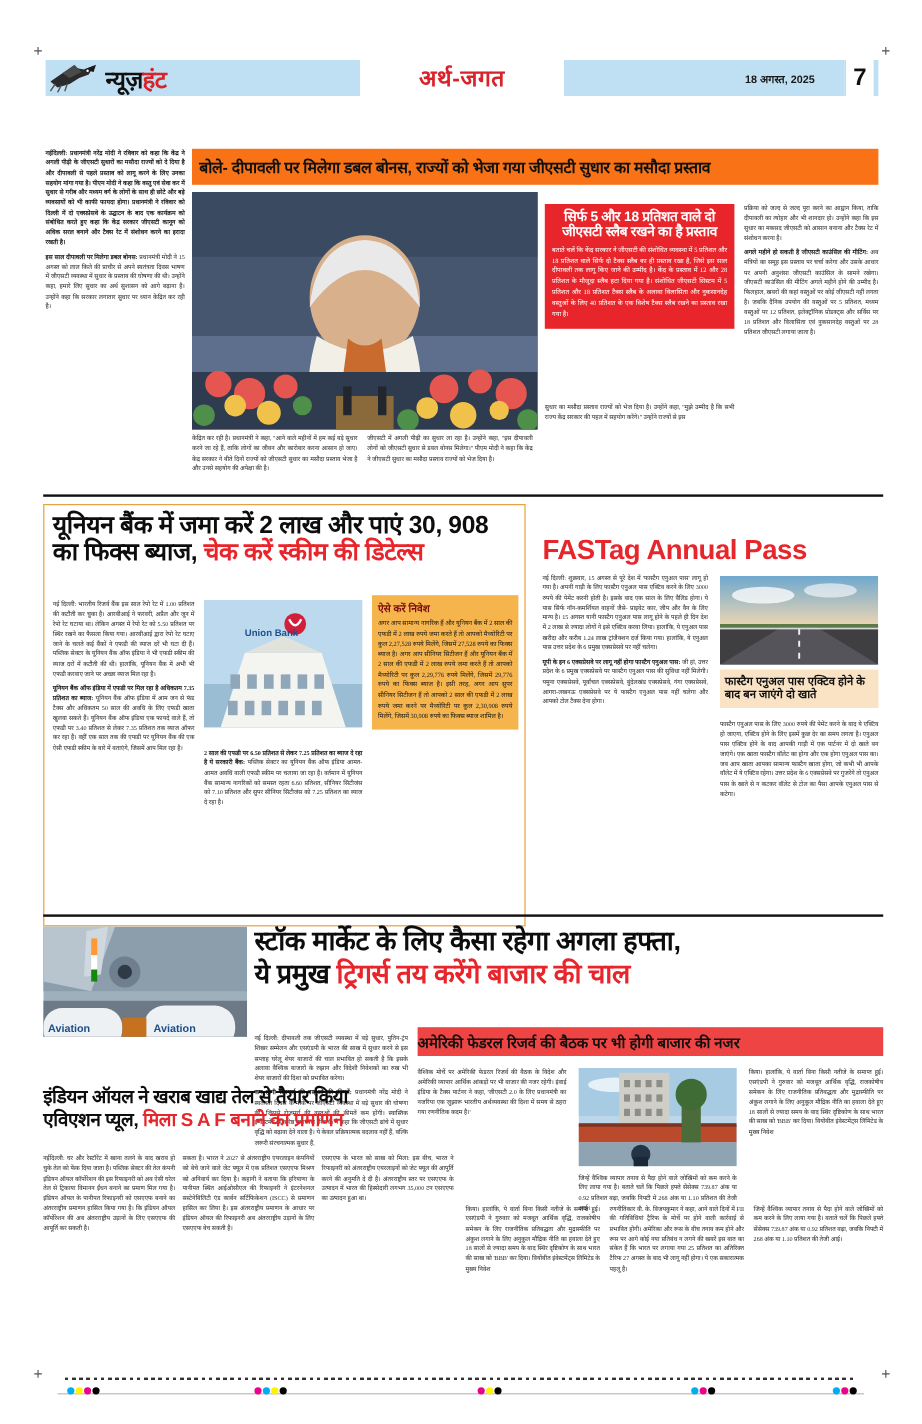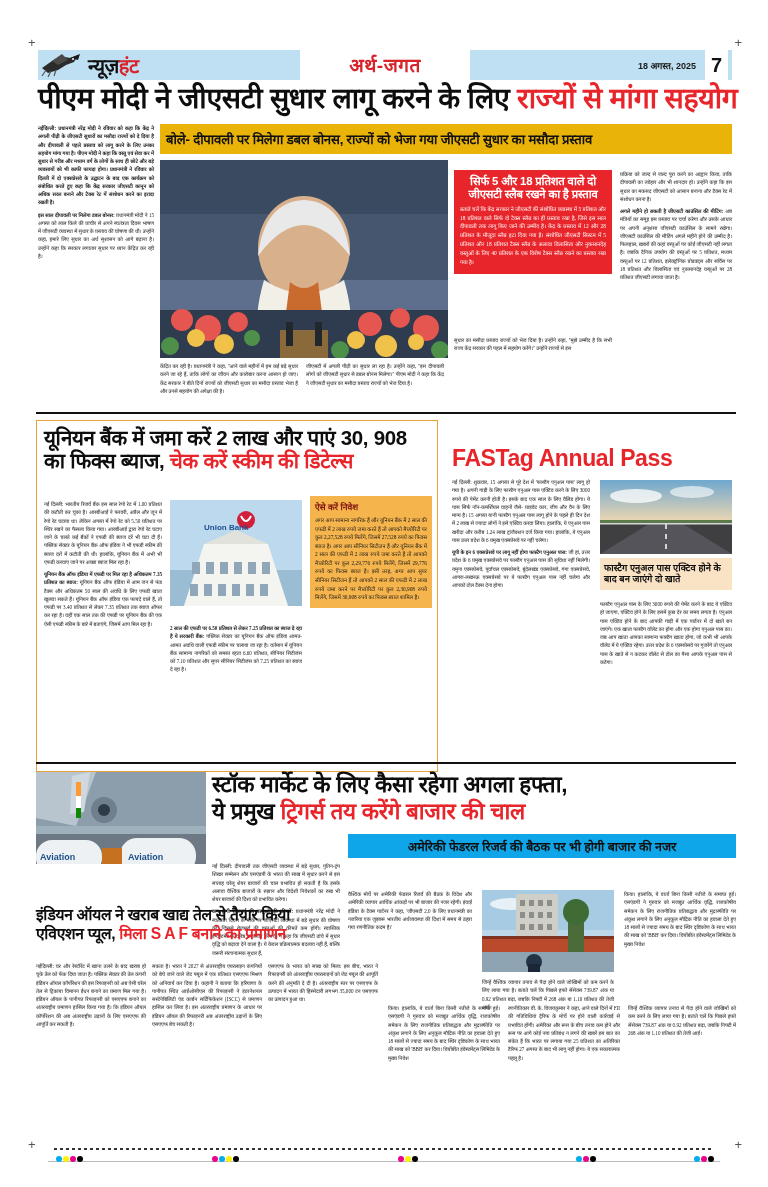--- a/index.html
+++ b/index.html
@@ -37,21 +37,21 @@
   .section-tag {
     position: absolute; left: 50%; transform: translateX(-50%);
     top: 0; height: 30px; min-width: 170px;
     background: #ffffff; display: flex; align-items: center; justify-content: center;
   }
   .section-tag span {
     font-family: "Liberation Sans", sans-serif; font-weight: bold; font-size: 19px;
     color: #d8232a; letter-spacing: .5px;
   }
   .date-wrap { margin-left: auto; display: flex; align-items: center; height: 30px; padding-right: 4px; }
-  .date-txt { font-family: "Liberation Sans", sans-serif; font-weight: bold; font-size: 9px; color: #1a1a1a; padding-right: 8px; }
+  .date-txt { font-family: "Liberation Sans", sans-serif; font-weight: bold; font-size: 9px; color: #1a1a1a; padding-right: 25px; }
   .pagenum {
     background: #ffffff; width: 24px; height: 30px; display: flex; align-items: center; justify-content: center;
     font-family: "Liberation Sans", sans-serif; font-weight: bold; font-size: 20px; color: #111;
     border-left: 1px solid #bfe0f2;
   }
 
   
   .hl {
     font-family: "Liberation Sans", sans-serif;
     font-weight: bold;
@@ -72,21 +72,21 @@
     position: absolute; left: 38px; top: 84px; width: 694px;
     font-size: 28.5px; text-align: left; white-space: nowrap;
   }
   .s1-left { position: absolute; left: 38px; top: 124px; width: 116px; }
   .s1-photo {
     position: absolute; left: 160px; top: 160px; width: 288px; height: 198px;
     overflow: hidden; background: #2b3a52;
   }
   .s1-sub {
     position: absolute; left: 160px; top: 124px; width: 572px; height: 30px;
-    background: #eab308; display: flex; align-items: center; padding: 0 6px;
+    background: #f97316; display: flex; align-items: center; padding: 0 6px;
   }
   .s1-sub span { font-family: "Liberation Sans", sans-serif; font-weight: bold; font-size: 13.2px; color: #111; white-space: nowrap; letter-spacing: -.2px;}
   .s1-c2 { position: absolute; left: 160px; top: 362px; width: 138px; }
   .s1-c3 { position: absolute; left: 306px; top: 362px; width: 138px; }
   .redbox {
     position: absolute; left: 454px; top: 170px; width: 158px; background: #e8252b;
     padding: 5px 6px 7px 6px;
   }
   .redbox h3 {
     margin: 0 0 4px 0; font-family: "Liberation Sans", sans-serif; font-weight: bold;
@@ -128,22 +128,22 @@
     padding: 4px 4px 5px 4px;
   }
   .s3-cap span { font-family: "Liberation Sans", sans-serif; font-weight: bold; font-size: 9.4px; color: #111; line-height: 1.22; display:block;}
   .s3-c2 { position: absolute; left: 600px; top: 600px; width: 132px; }
 
   
   .s4-head { position: absolute; left: 212px; top: 772px; width: 524px; font-size: 22.5px; line-height: 1.18; }
   .s4-photo { position: absolute; left: 36px; top: 772px; width: 170px; height: 92px; overflow: hidden; }
   .s4-c1 { position: absolute; left: 212px; top: 862px; width: 128px; }
   .s4-tagline {
-    position: absolute; left: 348px; top: 834px; width: 388px; height: 24px;
-    background: #0ea5e9; display: flex; align-items: center; justify-content: center;
+    position: absolute; left: 348px; top: 856px; width: 388px; height: 24px;
+    background: #ef4444; display: flex; align-items: center; justify-content: flex-start;
   }
   .s4-tagline span { font-family: "Liberation Sans", sans-serif; font-weight: bold; font-size: 12.4px; color: #111; white-space: nowrap; }
   .s4-c2 { position: absolute; left: 348px; top: 890px; width: 124px; }
   .s4-photo2 { position: absolute; left: 482px; top: 890px; width: 132px; height: 82px; overflow: hidden; }
   .s4-c3 { position: absolute; left: 482px; top: 978px; width: 132px; }
   .s4-c4 { position: absolute; left: 624px; top: 890px; width: 112px; }
   .creambox {
     position: absolute; left: 348px; top: 884px; width: 388px; height: 212px;
     background: #fae3c4; z-index: -1;
   }
@@ -199,21 +199,20 @@
     </div>
     <div class="section-tag">
       <span>अर्थ-जगत</span>
     </div>
     <div class="date-wrap">
       <div class="date-txt">18 अगस्त, 2025</div>
       <div class="pagenum">7</div>
     </div>
   </div>
 
-  <div class="hl s1-head"><span>पीएम मोदी ने जीएसटी सुधार लागू करने के लिए </span><span class="red">राज्यों से मांगा सहयोग</span></div>
 
   <div class="s1-sub">
     <span>बोले- दीपावली पर मिलेगा डबल बोनस, राज्यों को भेजा गया जीएसटी सुधार का मसौदा प्रस्ताव</span>
   </div>
 
   <div class="body-col s1-left">
     <p style="margin:0 0 4px 0"><span class="lead">नईदिल्ली: प्रधानमंत्री नरेंद्र मोदी ने रविवार को कहा कि केंद्र ने अगली पीढ़ी के जीएसटी सुधारों का मसौदा राज्यों को दे दिया है और दीपावली से पहले प्रस्ताव को लागू करने के लिए उनका सहयोग मांगा गया है। पीएम मोदी ने कहा कि वस्तु एवं सेवा कर में सुधार से गरीब और मध्यम वर्ग के लोगों के साथ ही छोटे और बड़े व्यवसायों को भी काफी फायदा होगा। प्रधानमंत्री ने रविवार को दिल्ली में दो एक्सप्रेसवे के उद्घाटन के बाद एक कार्यक्रम को संबोधित करते हुए कहा कि केंद्र सरकार जीएसटी कानून को अधिक सरल बनाने और टैक्स रेट में संशोधन करने का इरादा रखती है।</span></p>
     <p style="margin:0"><b>इस साल दीपावली पर मिलेगा डबल बोनस:</b><span> प्रधानमंत्री मोदी ने 15 अगस्त को लाल किले की प्राचीर से अपने स्वतंत्रता दिवस भाषण में जीएसटी व्यवस्था में सुधार के प्रस्ताव की घोषणा की थी। उन्होंने कहा, हमारे लिए सुधार का अर्थ सुशासन को आगे बढ़ाना है। उन्होंने कहा कि सरकार लगातार सुधार पर ध्यान केंद्रित कर रही है।</span></p>
   </div>
 

